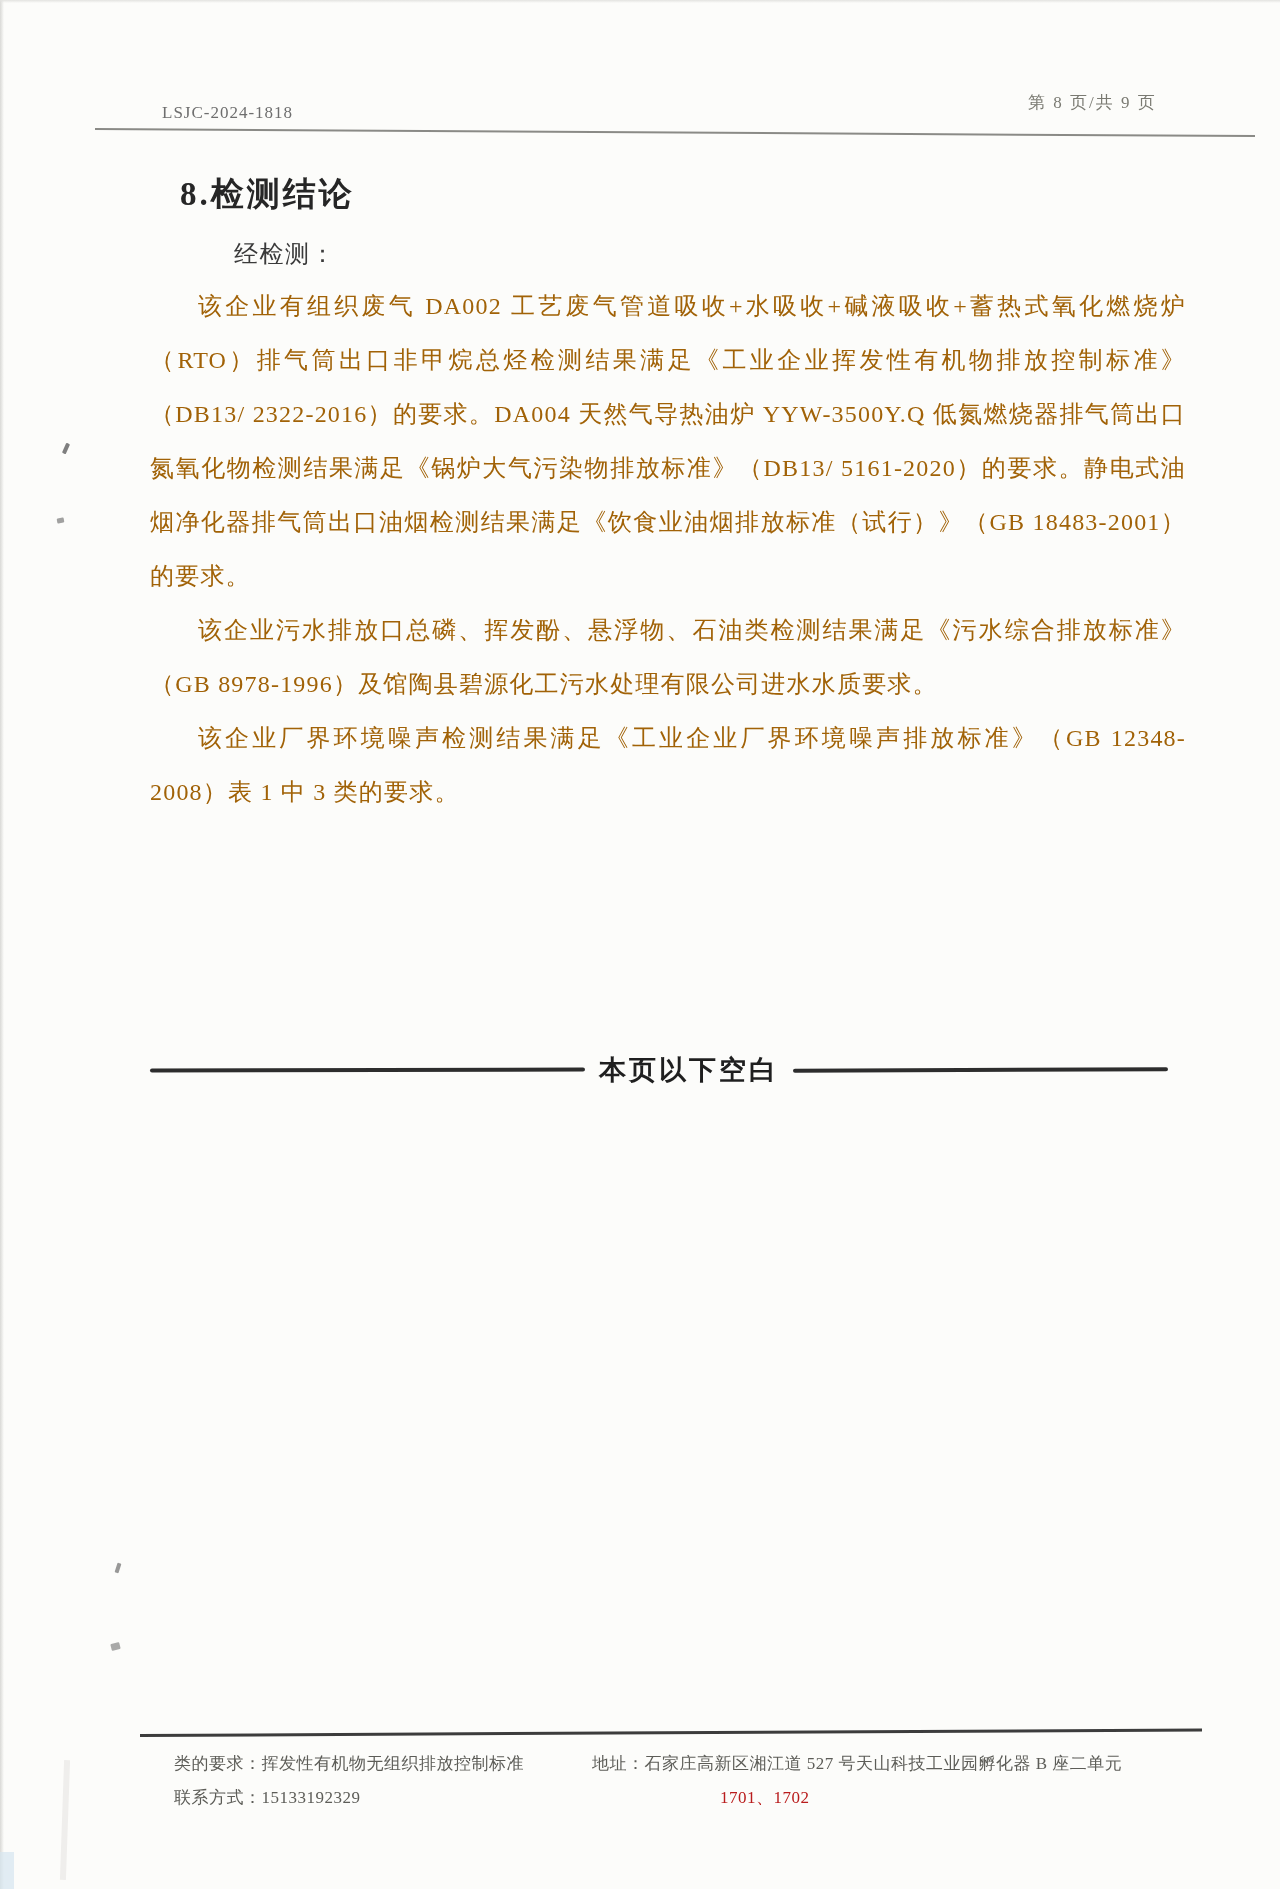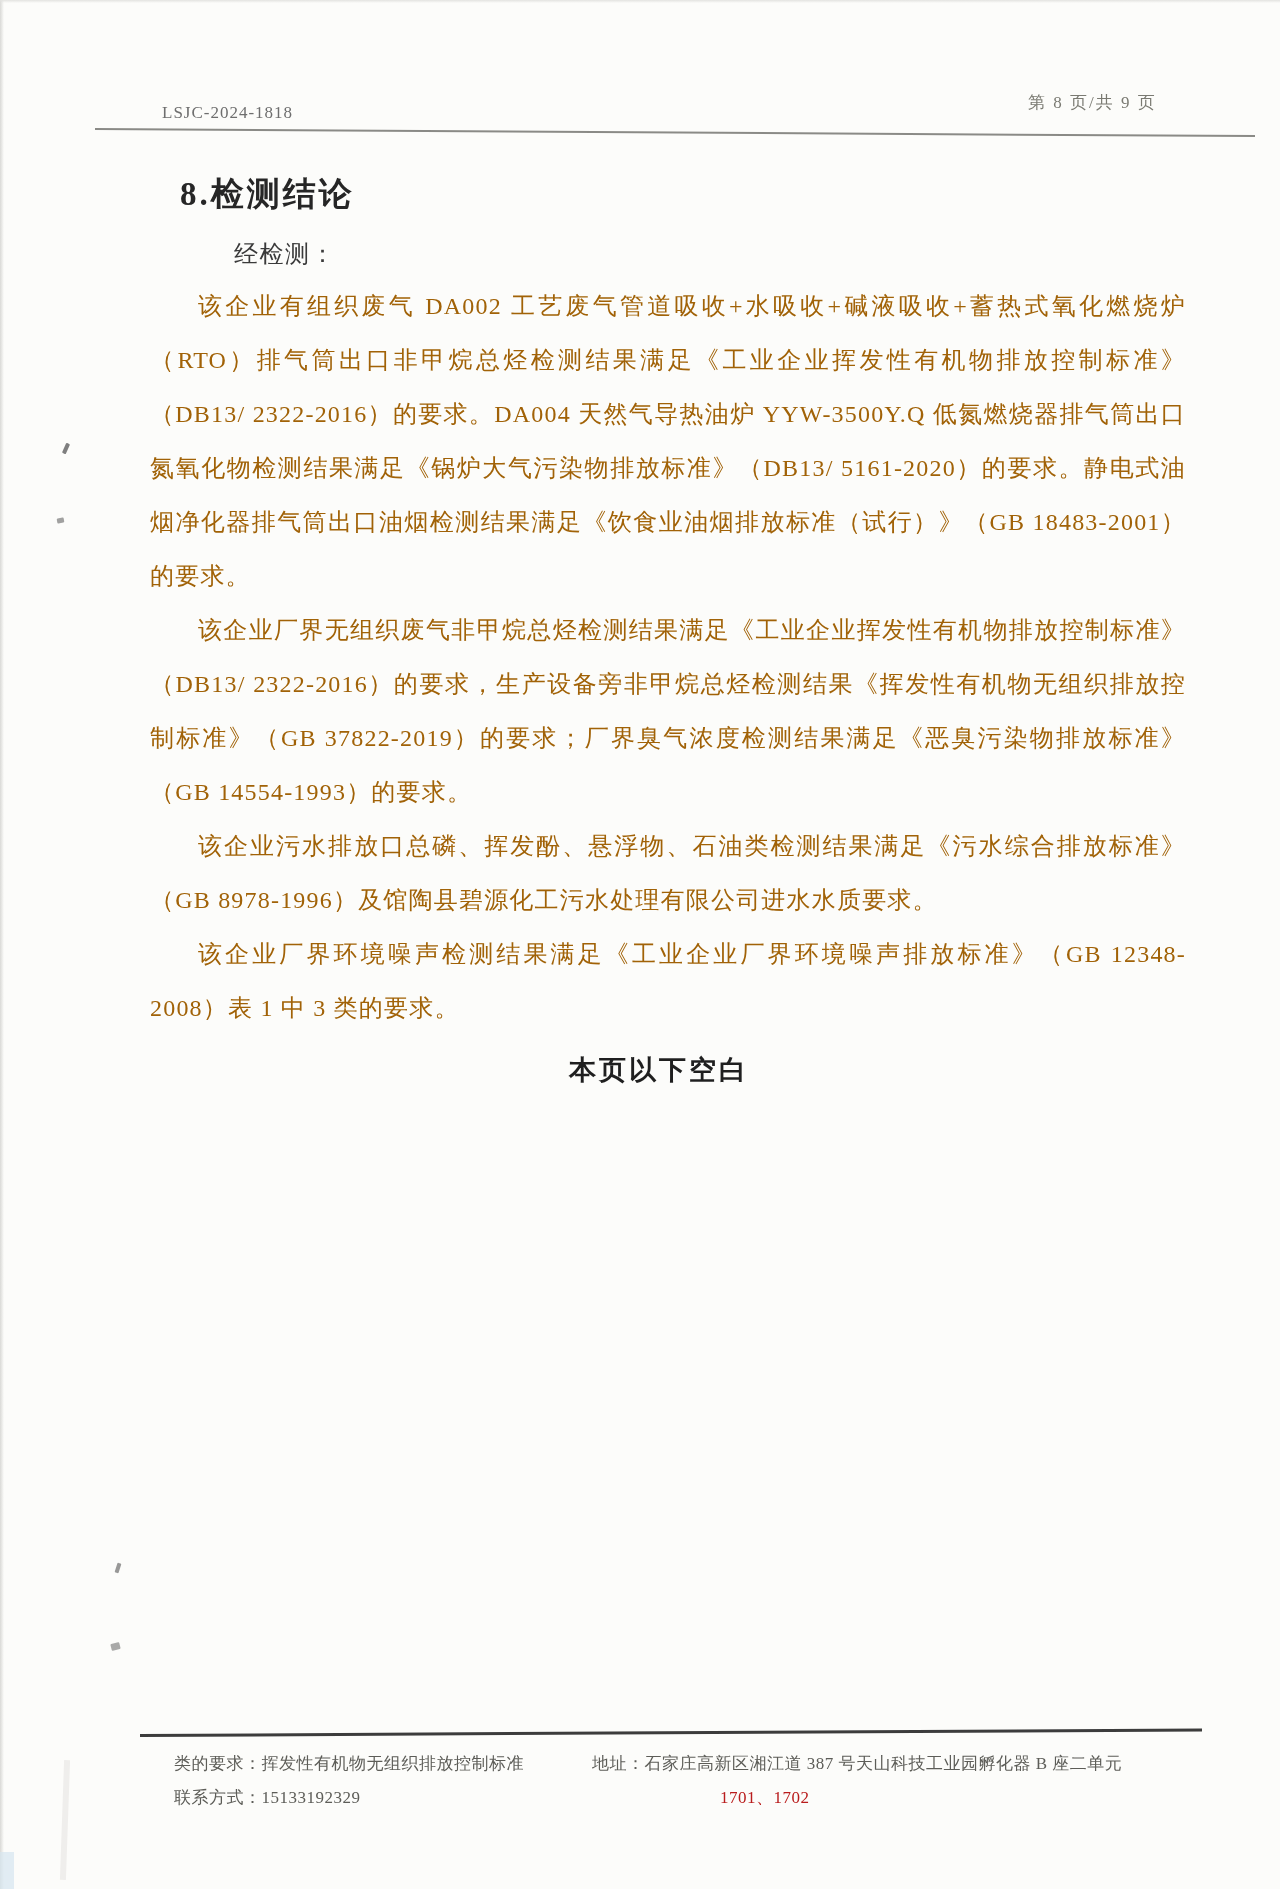--- a/index.html
+++ b/index.html
@@ -70,21 +70,20 @@
   }
   .body-block p {
     margin: 0; text-indent: 2em;
   }
 
   
   .divider {
     position: absolute; left: 150px; top: 1052px; width: 1018px;
     display: flex; align-items: center;
     font-family: "Liberation Sans", "DejaVu Sans", sans-serif;
-    flex-direction: column;
   }
   .divider .line {
     height: 4px; background: #2d2d2d; border-radius: 2px;
   }
   .divider .line.left  { flex: 1.16; transform: rotate(-0.15deg); }
   .divider .line.right { flex: 1;    transform: rotate(-0.25deg); }
   .divider .label {
     font-size: 27px; font-weight: bold; color: #1f1f1f;
     letter-spacing: 3px; padding: 0 14px; white-space: nowrap;
   }
@@ -119,32 +118,31 @@
 
 <div class="hdr-doc-number">LSJC-2024-1818</div>
 <div class="hdr-page-info">第 8 页/共 9 页</div>
 <div class="hdr-rule"></div>
 
 <div class="doc-title">8.检测结论</div>
 <div class="intro-line">经检测：</div>
 
 <div class="body-block">
   <p>该企业有组织废气 DA002 工艺废气管道吸收+水吸收+碱液吸收+蓄热式氧化燃烧炉（RTO）排气筒出口非甲烷总烃检测结果满足《工业企业挥发性有机物排放控制标准》（DB13/ 2322-2016）的要求。DA004 天然气导热油炉 YYW-3500Y.Q 低氮燃烧器排气筒出口氮氧化物检测结果满足《锅炉大气污染物排放标准》（DB13/ 5161-2020）的要求。静电式油烟净化器排气筒出口油烟检测结果满足《饮食业油烟排放标准（试行）》（GB 18483-2001）的要求。</p>
-  <p>该企业厂界无组织废气非甲烷总烃检测结果满足《工业企业挥发性有机物排放控制标准》（DB13/ 2322-2016）的要求，生产设备旁非甲烷总烃检测结果《挥发性有机物无组织排放控制标准》（GB 37822-2019）的要求；厂界臭气浓度检测结果满足《恶臭污染物排放标准》（GB 14554-1993）的要求。</p>
   <p>该企业污水排放口总磷、挥发酚、悬浮物、石油类检测结果满足《污水综合排放标准》（GB 8978-1996）及馆陶县碧源化工污水处理有限公司进水水质要求。</p>
   <p>该企业厂界环境噪声检测结果满足《工业企业厂界环境噪声排放标准》（GB 12348-2008）表 1 中 3 类的要求。</p>
 </div>
 
 <div class="divider">
   <div class="line left"></div>
   <div class="label">本页以下空白</div>
   <div class="line right"></div>
 </div>
 
 <div class="ftr-rule"></div>
 <div class="ftr-left">
   <div class="ftr-row"><span>类的要求：</span><span>挥发性有机物无组织排放控制标准</span></div>
   <div class="ftr-row"><span>联系方式：</span><span>15133192329</span></div>
 </div>
 <div class="ftr-right">
-  <div class="ftr-row"><span>地址：</span><span>石家庄高新区湘江道 387 号天山科技工业园孵化器 B 座二单元</span></div>
+  <div class="ftr-row"><span>地址：</span><span>石家庄高新区湘江道 527 号天山科技工业园孵化器 B 座二单元</span></div>
   <div class="addr-line2">1701、1702</div>
 </div>
 
 </body></html>

